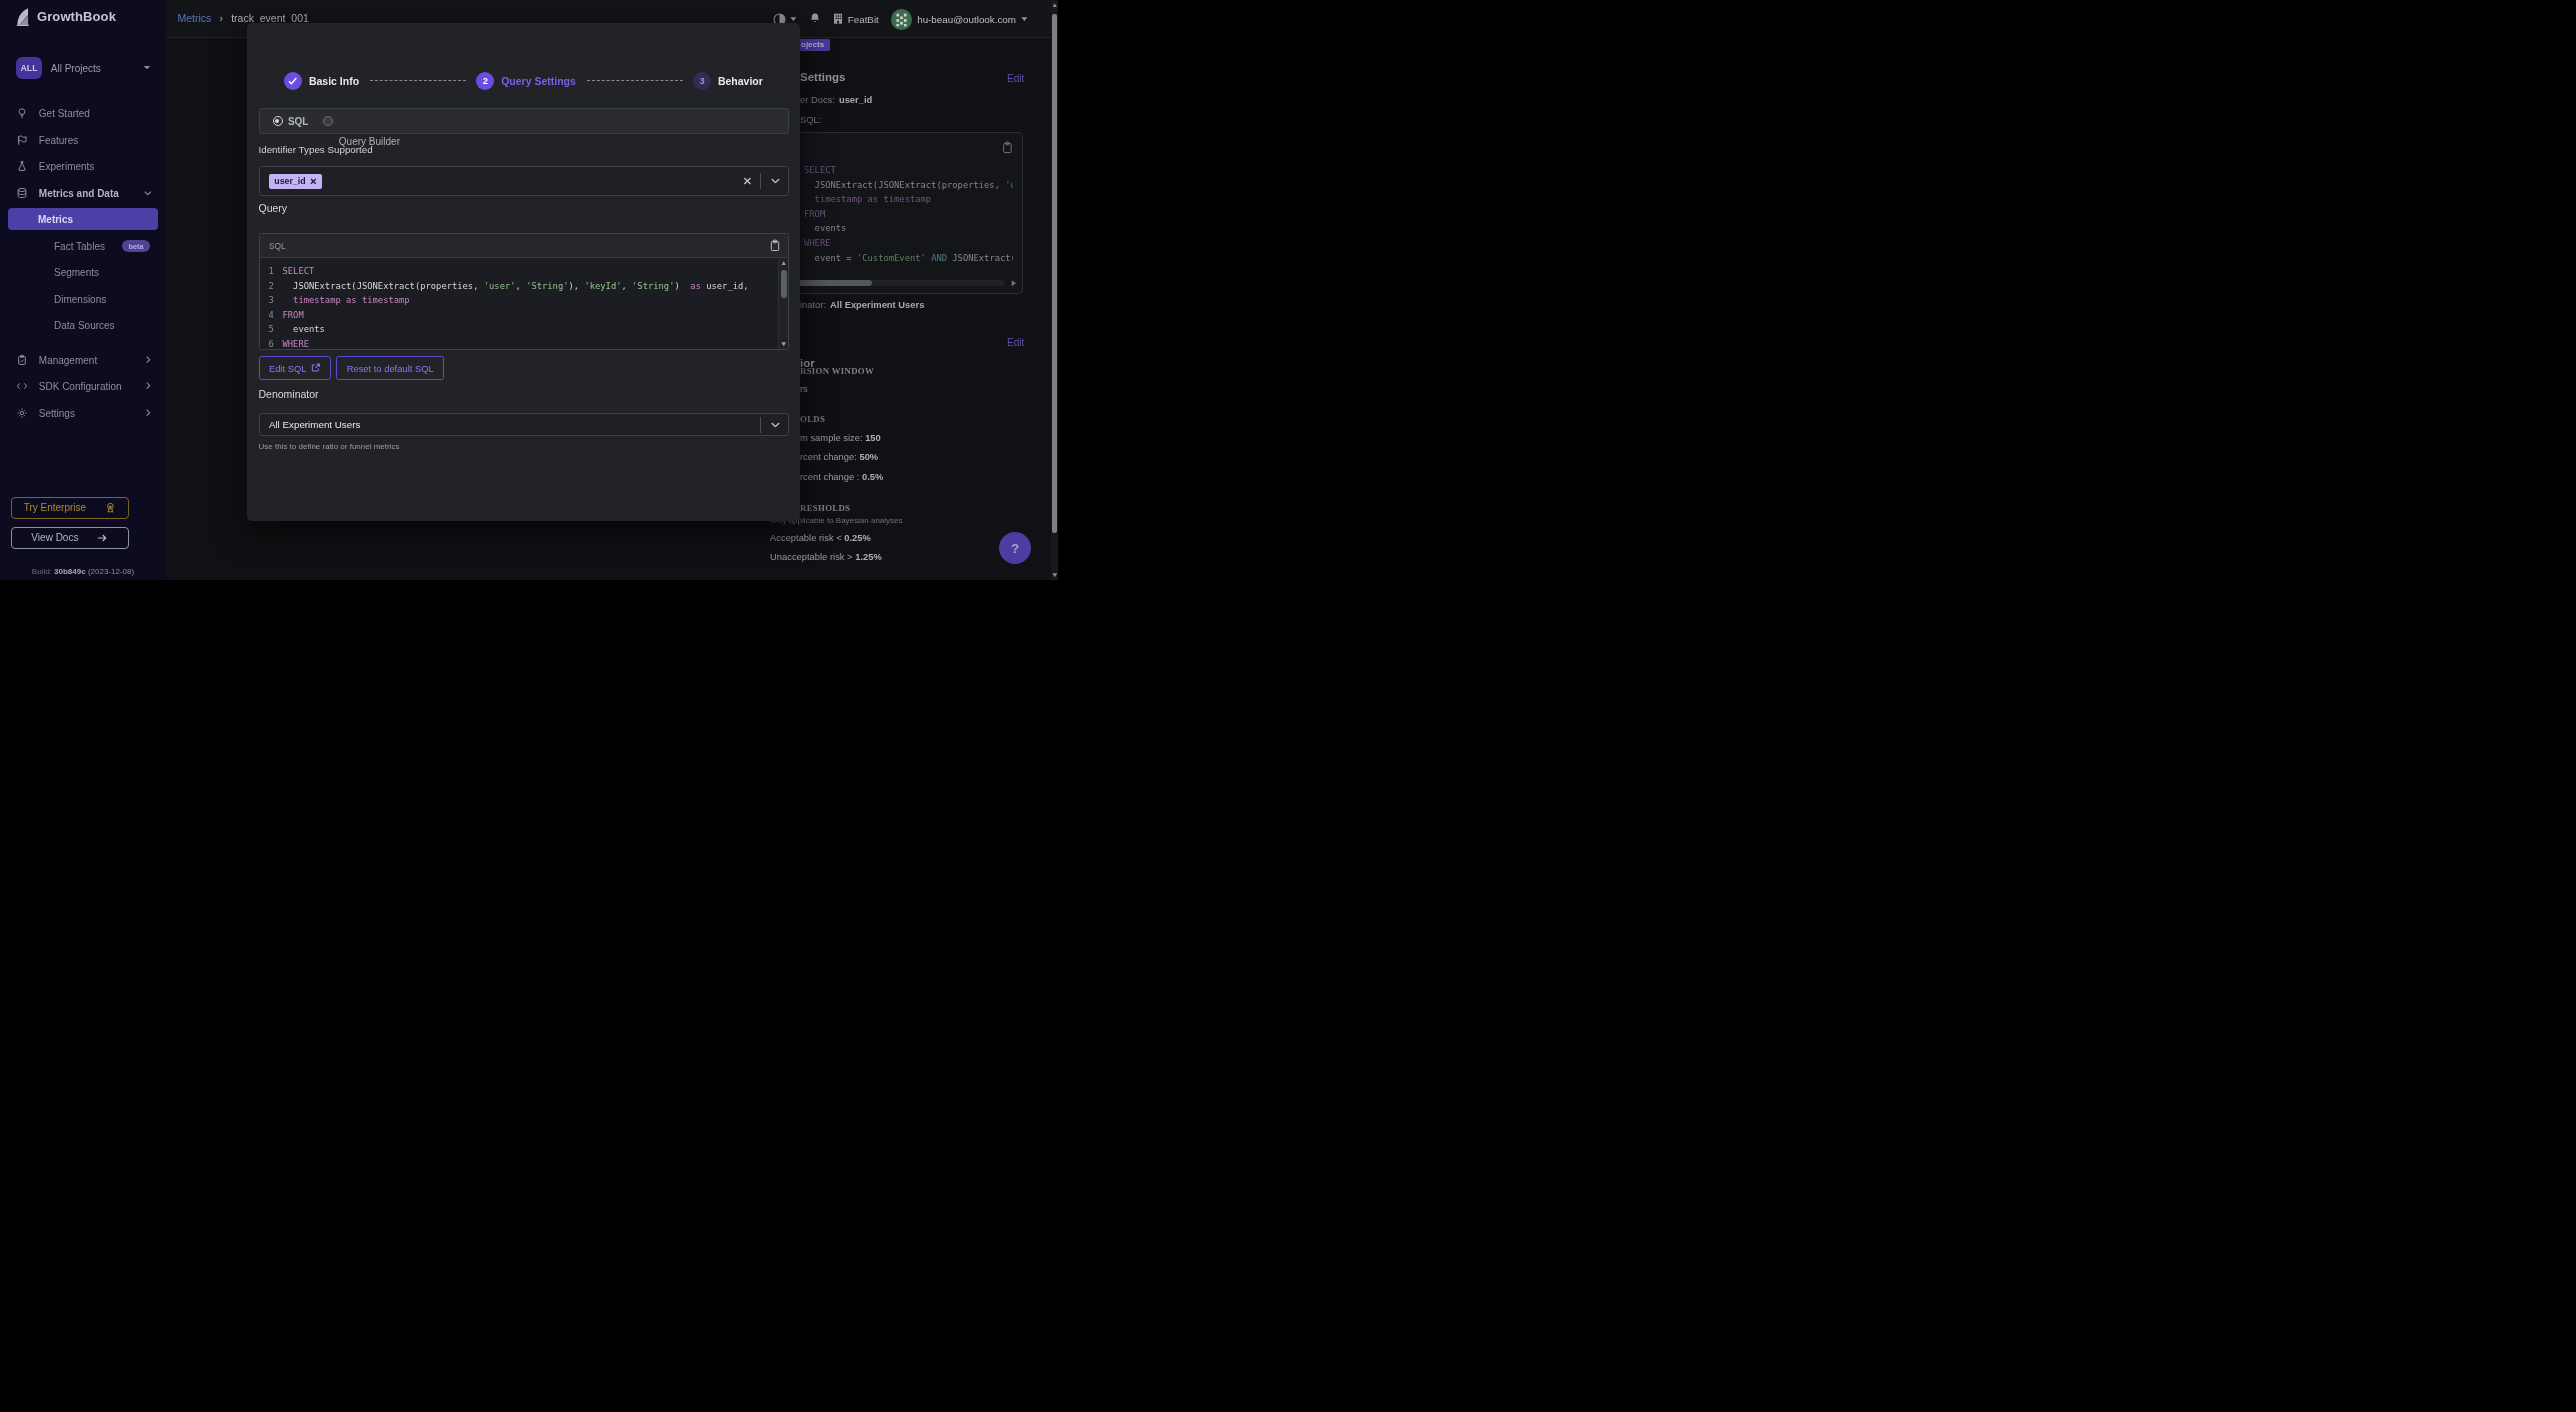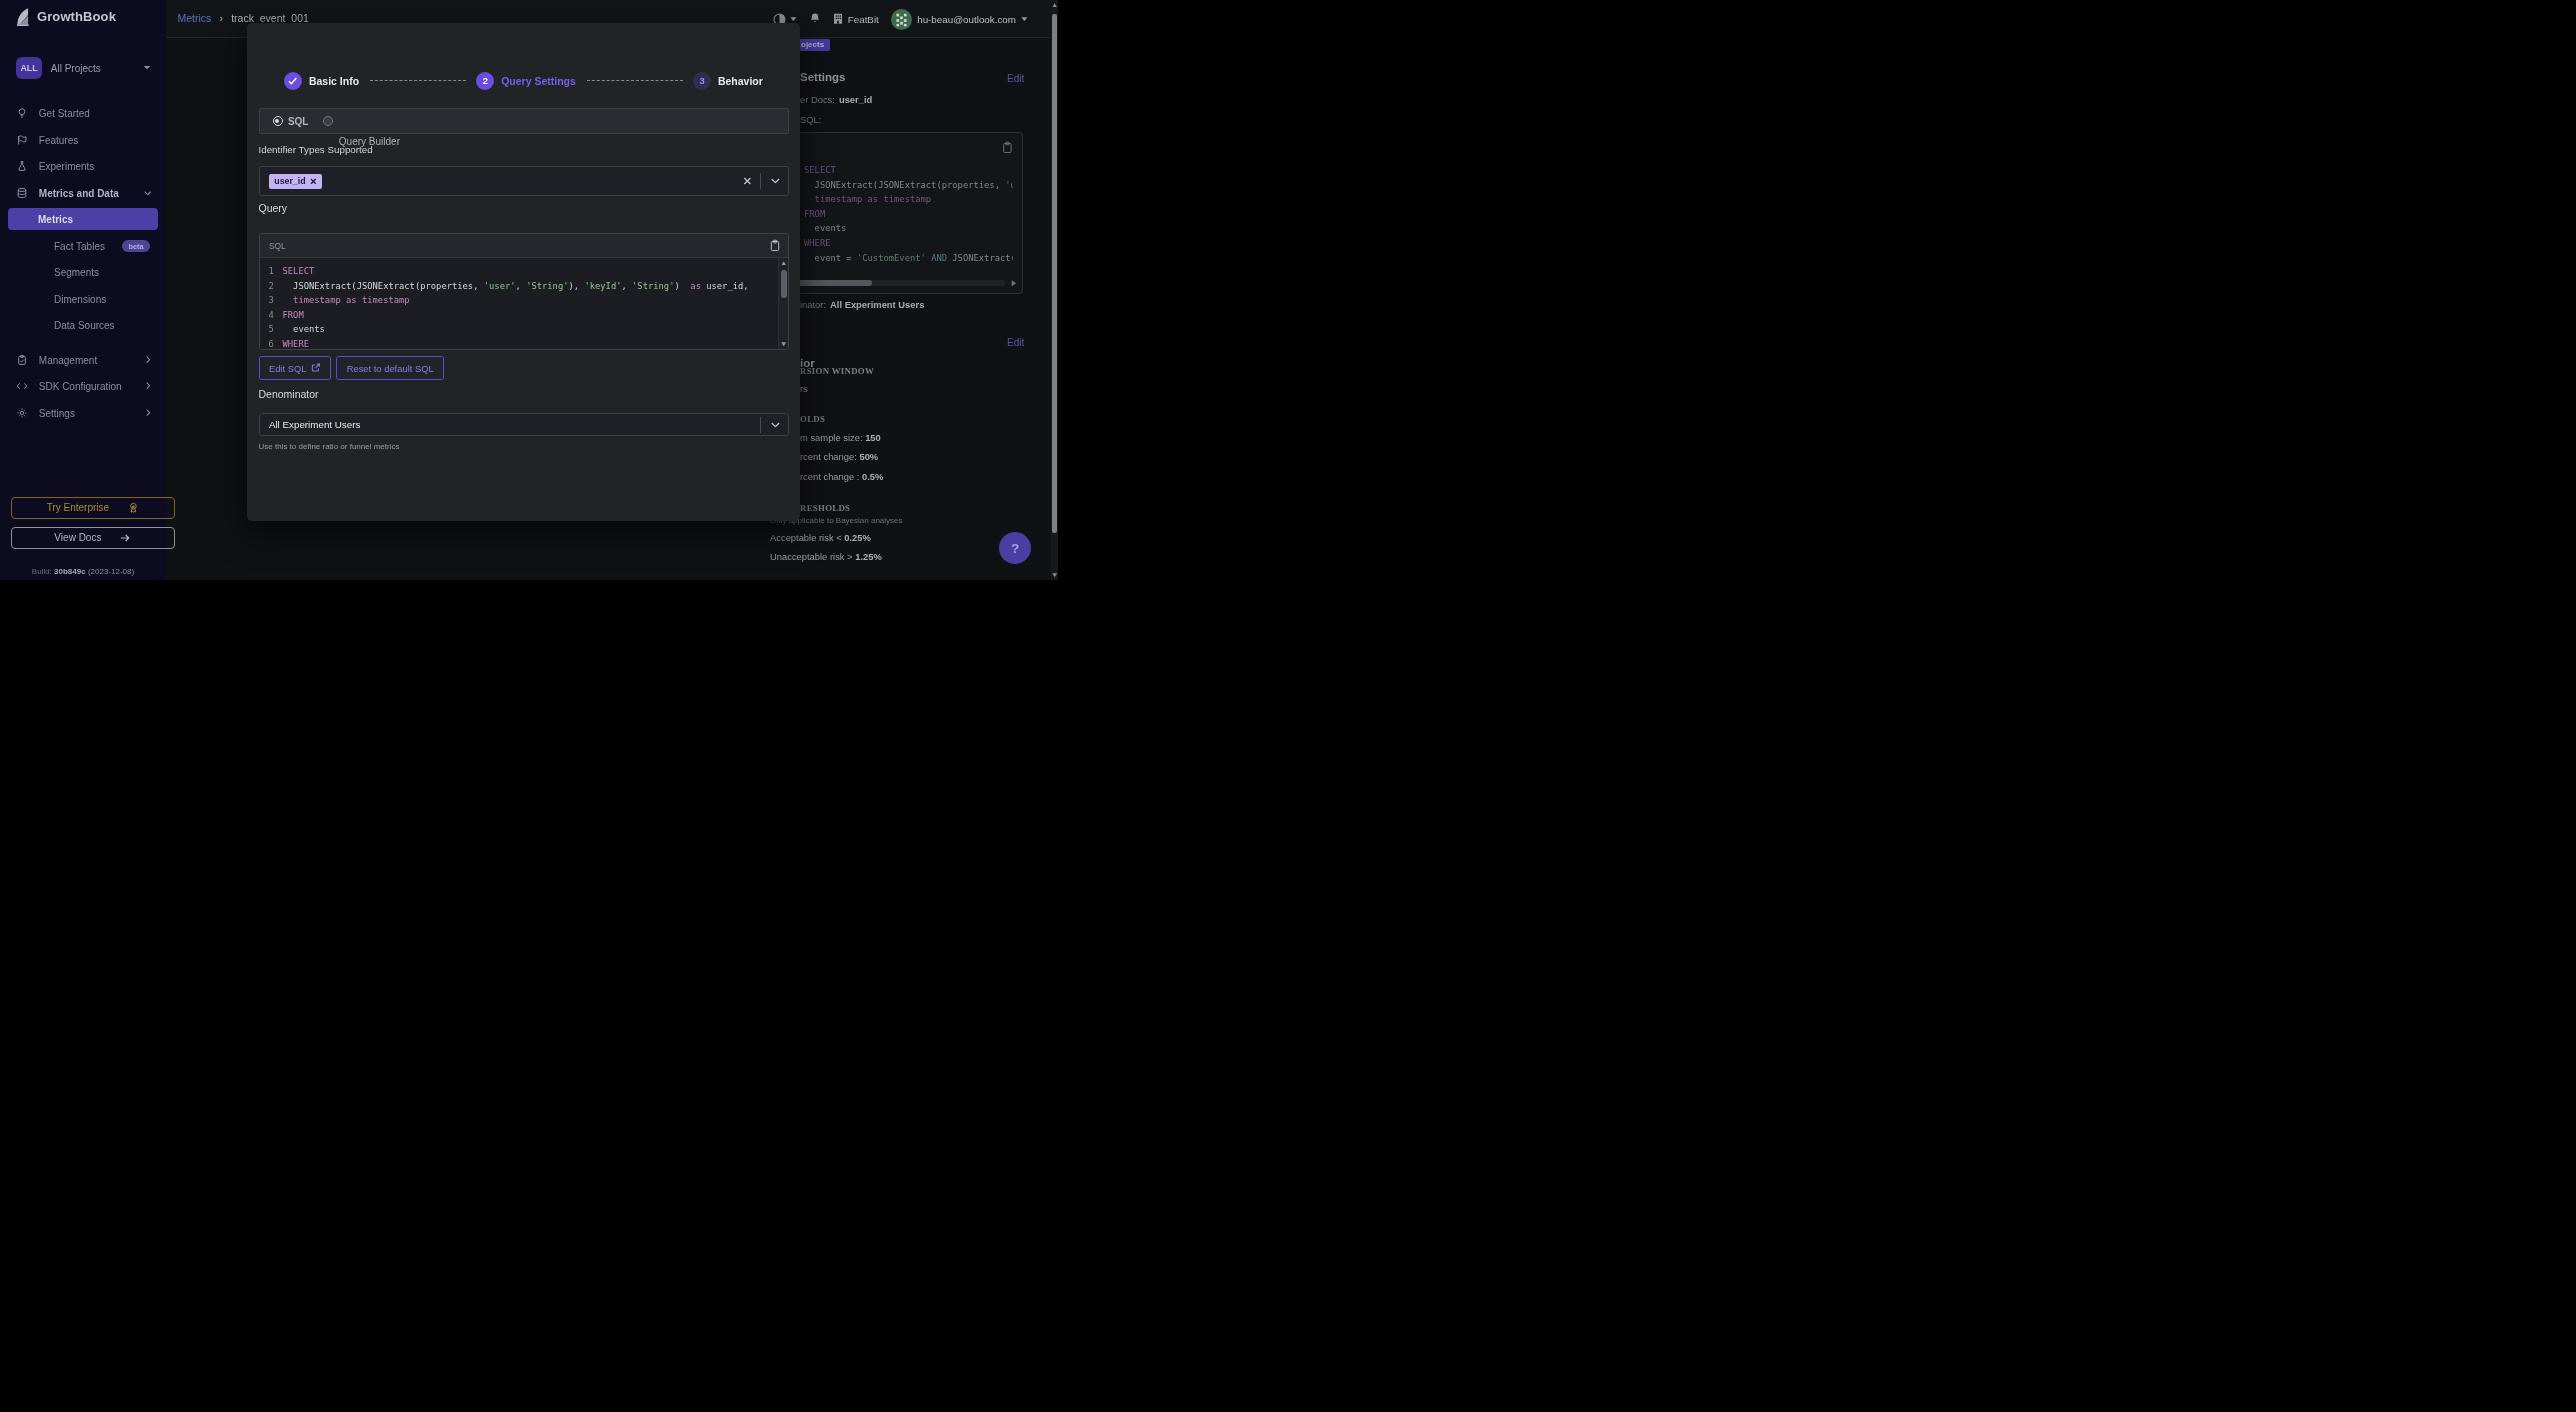--- a/index.html
+++ b/index.html
@@ -15,21 +15,21 @@
   .proj-badge { width:26px; height:22px; background:#43339b; border-radius:6px; color:#cbc4ee; font-size:8.8px; font-weight:bold; display:flex; align-items:center; justify-content:center; }
   .proj-label { margin-left:8.8px; font-size:10px; color:#9d9bb0; }
   .proj-caret { margin-left:auto; }
   .nav-item { position:absolute; left:0; width:166px; height:24px; display:flex; align-items:center; padding-left:16px; gap:10.8px; color:#8e8c9f; font-size:10px; cursor:pointer; }
   .nav-item .lbl { color:#8e8c9f; }
   .nav-item.bold .lbl { color:#b4b2c4; font-weight:bold; }
   .nav-item.sub { padding-left:54px; }
   .nav-chev { margin-left:auto; margin-right:15px; }
   .nav-active { position:absolute; left:8px; width:150px; height:22px; background:#4c3fa5; border-radius:4px; display:flex; align-items:center; padding-left:30px; font-size:10px; font-weight:bold; color:#dcdaee; cursor:pointer; }
   .beta-badge { background:#4f4493; color:#b6abe9; font-size:7.4px; font-weight:bold; padding:1.3px 6px; border-radius:6px; margin-left:6.7px; }
-  .side-btn { position:absolute; left:10.8px; width:164px; height:21.6px; border-radius:4px; display:flex; align-items:center; justify-content:center; gap:19px; font-size:10px; cursor:pointer; background:transparent; }
+  .side-btn { position:absolute; left:10.8px; width:118px; height:21.6px; border-radius:4px; display:flex; align-items:center; justify-content:center; gap:19px; font-size:10px; cursor:pointer; background:transparent; }
   .btn-enterprise { top:497px; border:0.7px solid #7e6526; color:#ab8c2f; }
   .btn-docs { top:527px; border:0.7px solid #8f939e; color:#b6b9c2; }
   .build-row { position:absolute; top:567px; width:166px; text-align:center; font-size:8px; color:#6e6d7d; }
   .build-row b { color:#a8a6b4; font-weight:bold; }
   .build-row .date { color:#8f8da0; }
 
   
   .topnav { position:absolute; left:166px; top:0; width:892px; height:38px; background:#131418; border-bottom:0.7px solid #232429; z-index:1; }
   .crumb { position:absolute; left:11.5px; top:12px; display:flex; align-items:center; gap:8px; font-size:10.5px; }
   .crumb-root { color:#5576b2; cursor:pointer; }

